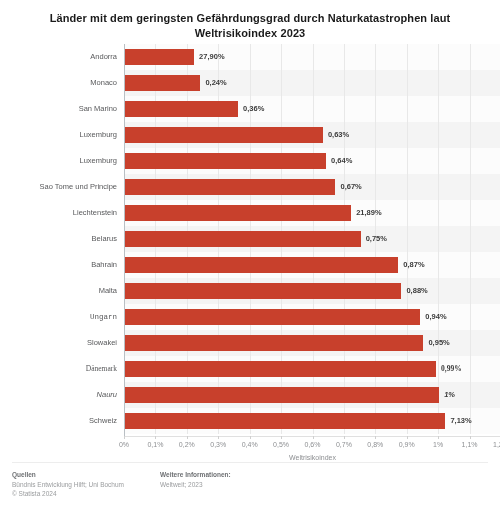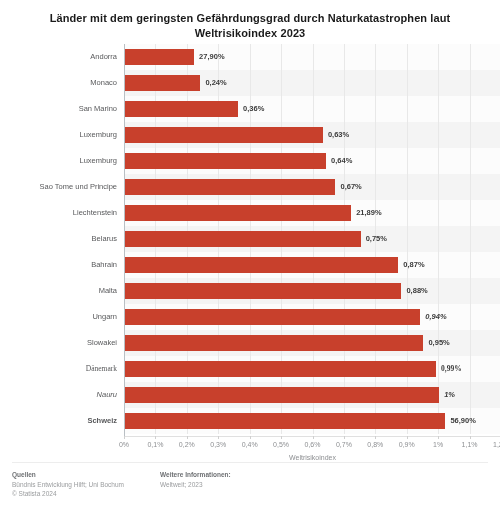--- a/index.html
+++ b/index.html
@@ -266,43 +266,43 @@
         <div class="cat-label" style="color: rgb(88, 89, 91);">Bahrain</div>
         <div class="bar" style="width: 273.325px; background: rgb(200, 64, 44);"></div>
         <div class="val-label" style="left: 387.325px; color: rgb(59, 59, 59);">0,87%</div>
       </div>
       <div class="row" style="top: 236px;">
         <div class="cat-label" style="color: rgb(88, 89, 91);">Malta</div>
         <div class="bar" style="width: 276.467px; background: rgb(200, 64, 44);"></div>
         <div class="val-label" style="left: 390.467px; color: rgb(59, 59, 59);">0,88%</div>
       </div>
       <div class="row" style="top: 262px;">
-        <div class="cat-label" style="color: rgb(88, 89, 91);">Ungarn</div>
+        <div class="cat-label" style="color: rgb(88, 89, 91); font-family: Liberation Mono, monospace;">Ungarn</div>
         <div class="bar" style="width: 295.317px; background: rgb(200, 64, 44);"></div>
-        <div class="val-label" style="left: 409.317px; color: rgb(59, 59, 59); font-style: italic;">0,94%</div>
+        <div class="val-label" style="left: 409.317px; color: rgb(59, 59, 59);">0,94%</div>
       </div>
       <div class="row" style="top: 288px; padding-left: 20px;">
         <div class="cat-label" style="color: rgb(88, 89, 91);">Slowakei</div>
         <div class="bar" style="width: 298.458px; background: rgb(200, 64, 44);"></div>
         <div class="val-label" style="left: 412.458px; color: rgb(59, 59, 59);">0,95%</div>
       </div>
       <div class="row" style="top: 314px; font-family: Liberation Serif, serif;">
         <div class="cat-label" style="color: rgb(88, 89, 91);">Dänemark</div>
         <div class="bar" style="width: 311.025px; background: rgb(200, 64, 44);"></div>
         <div class="val-label" style="left: 425.025px; color: rgb(59, 59, 59);">0,99%</div>
       </div>
       <div class="row" style="top: 340px; font-style: italic;">
         <div class="cat-label" style="color: rgb(88, 89, 91);">Nauru</div>
         <div class="bar" style="width: 314.167px; background: rgb(200, 64, 44);"></div>
         <div class="val-label" style="left: 428.167px; color: rgb(59, 59, 59);">1%</div>
       </div>
       <div class="row" style="top: 366px;">
-        <div class="cat-label" style="color: rgb(88, 89, 91); font-weight: bold;">Schweiz</div>
+        <div class="cat-label" style="color: rgb(88, 89, 91);">Schweiz</div>
         <div class="bar" style="width: 320.45px; background: rgb(200, 64, 44);"></div>
-        <div class="val-label" style="left: 434.45px; color: rgb(59, 59, 59);">56,90%</div>
+        <div class="val-label" style="left: 434.45px; color: rgb(59, 59, 59);">7,13%</div>
       </div>
     </div>
 
   <div id="x-axis">
     <div id="x-axis-line"></div>
     <div id="x-ticks">
         <div class="tick-mark" style="left: 108px;"></div>
         <div class="tick-label" style="left: 108px; color: rgb(141, 143, 146);">0%</div>
         <div class="tick-mark" style="left: 139.417px;"></div>
         <div class="tick-label" style="left: 139.417px; color: rgb(141, 143, 146);">0,1%</div>

